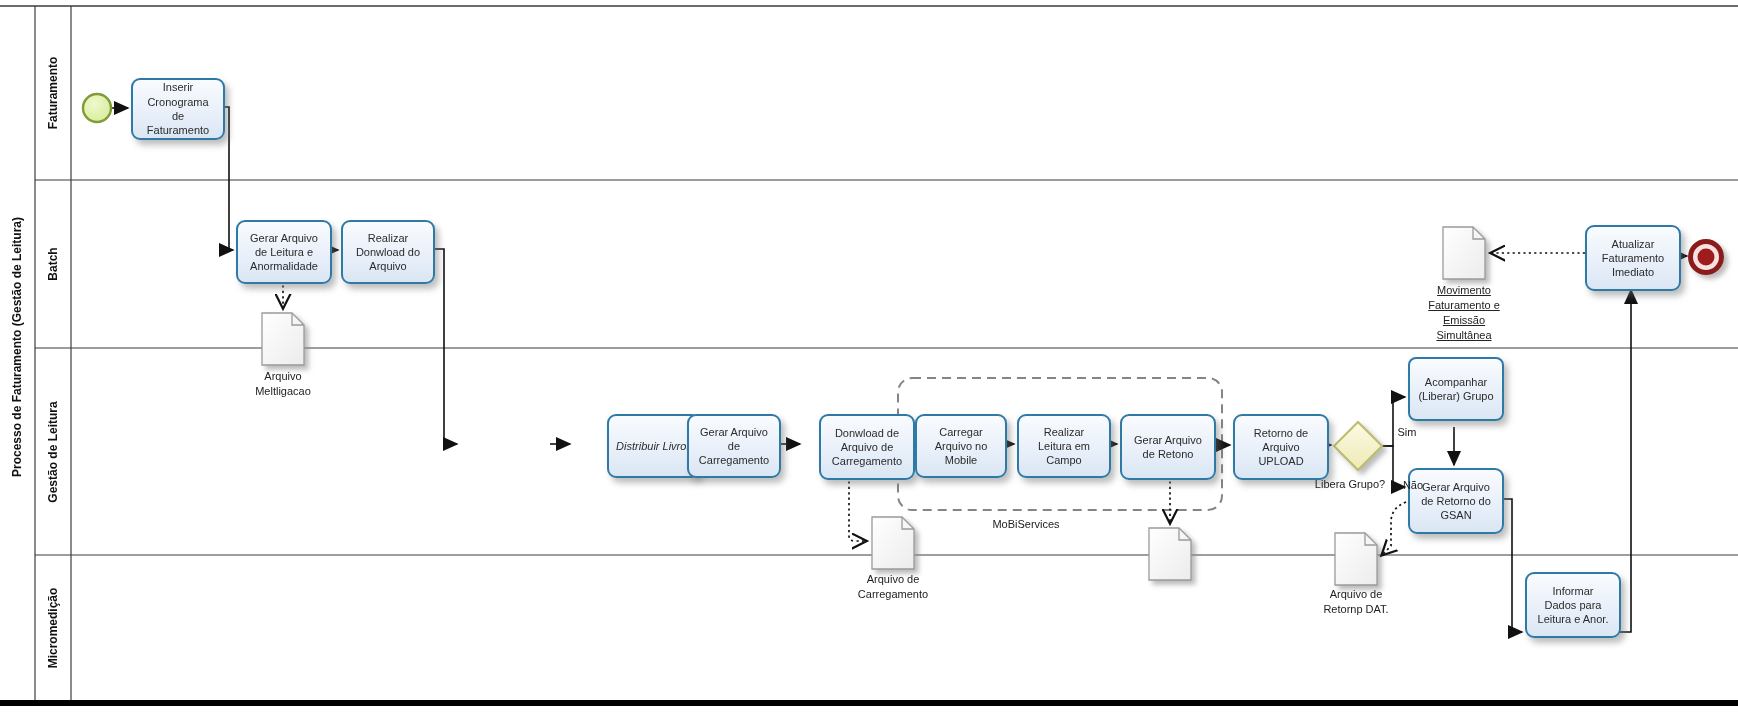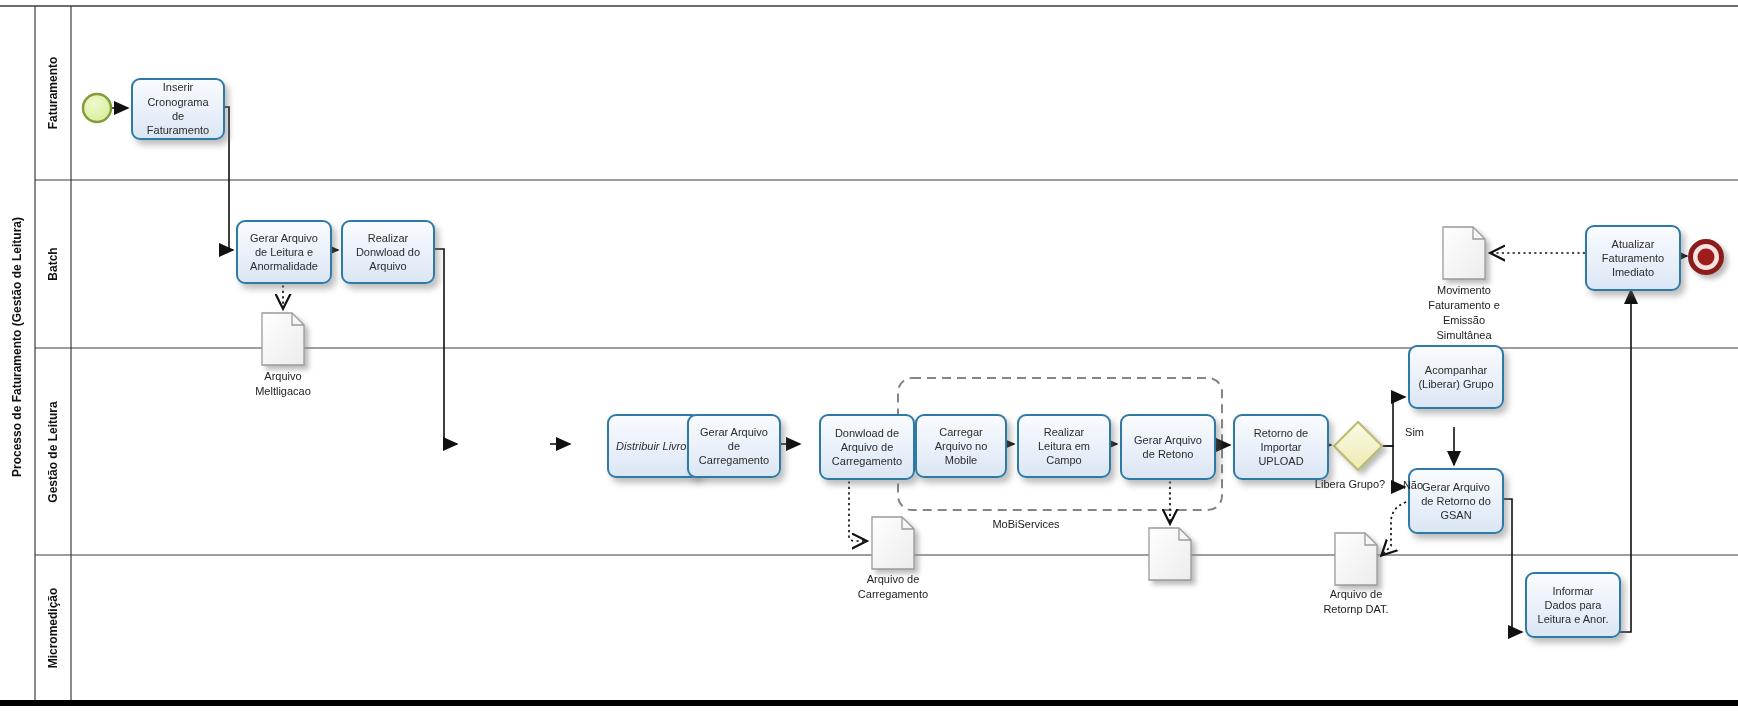--- a/index.html
+++ b/index.html
@@ -170,24 +170,24 @@
     <span>Realizar
 Leitura  em
 Campo</span>
     </div>
   <div class="task" style="left:1120px;top:414px;width:92px;height:62px;">
     <span>Gerar Arquivo
 de Retono</span>
     </div>
   <div class="task" style="left:1233px;top:414px;width:92px;height:62px;">
     <span>Retorno de
-Importar
+Arquivo
 UPLOAD</span>
     </div>
-  <div class="task" style="left:1408px;top:345px;width:92px;height:60px;">
+  <div class="task" style="left:1408px;top:357px;width:92px;height:60px;border-radius:8px;">
     <span>Acompanhar
 (Liberar) Grupo</span>
     </div>
   <div class="task" style="left:1408px;top:468px;width:92px;height:62px;">
     <span>Gerar Arquivo
 de Retorno do
 GSAN</span>
     </div>
   <div class="task" style="left:1525px;top:572px;width:92px;height:62px;">
     <span>Informar
@@ -195,26 +195,26 @@
 Leitura e Anor.</span>
     </div>
   <div class="task" style="left:1585px;top:225px;width:92px;height:62px;">
     <span>Atualizar
 Faturamento
 Imediato</span>
     </div>
 
   <div class="lbl" style="left:233px;top:369px;width:100px;">Arquivo
 Meltligacao</div>
-  <div class="lbl" style="left:1414px;top:283px;width:100px;">Movimento
+  <div class="lbl" style="left:1414px;top:283px;width:100px;text-decoration:underline;">Movimento
 Faturamento e
 Emissão
 Simultânea</div>
   <div class="lbl" style="left:843px;top:572px;width:100px;">Arquivo de
 Carregamento</div>
   <div class="lbl" style="left:1306px;top:587px;width:100px;">Arquivo de
 Retornp DAT.</div>
   <div class="lbl" style="left:1300px;top:477px;width:100px;">Libera Grupo?</div>
-  <div class="lbl" style="left:1390px;top:425px;width:34px;text-align:right;">Sim</div>
+  <div class="lbl" style="left:1390px;top:425px;width:34px;text-align:center;">Sim</div>
   <div class="lbl" style="left:1396px;top:478px;width:34px;text-align:center;">Não</div>
   <div class="lbl" style="left:976px;top:517px;width:100px;">MoBiServices</div>
 
 </div>
 
 </body></html>

